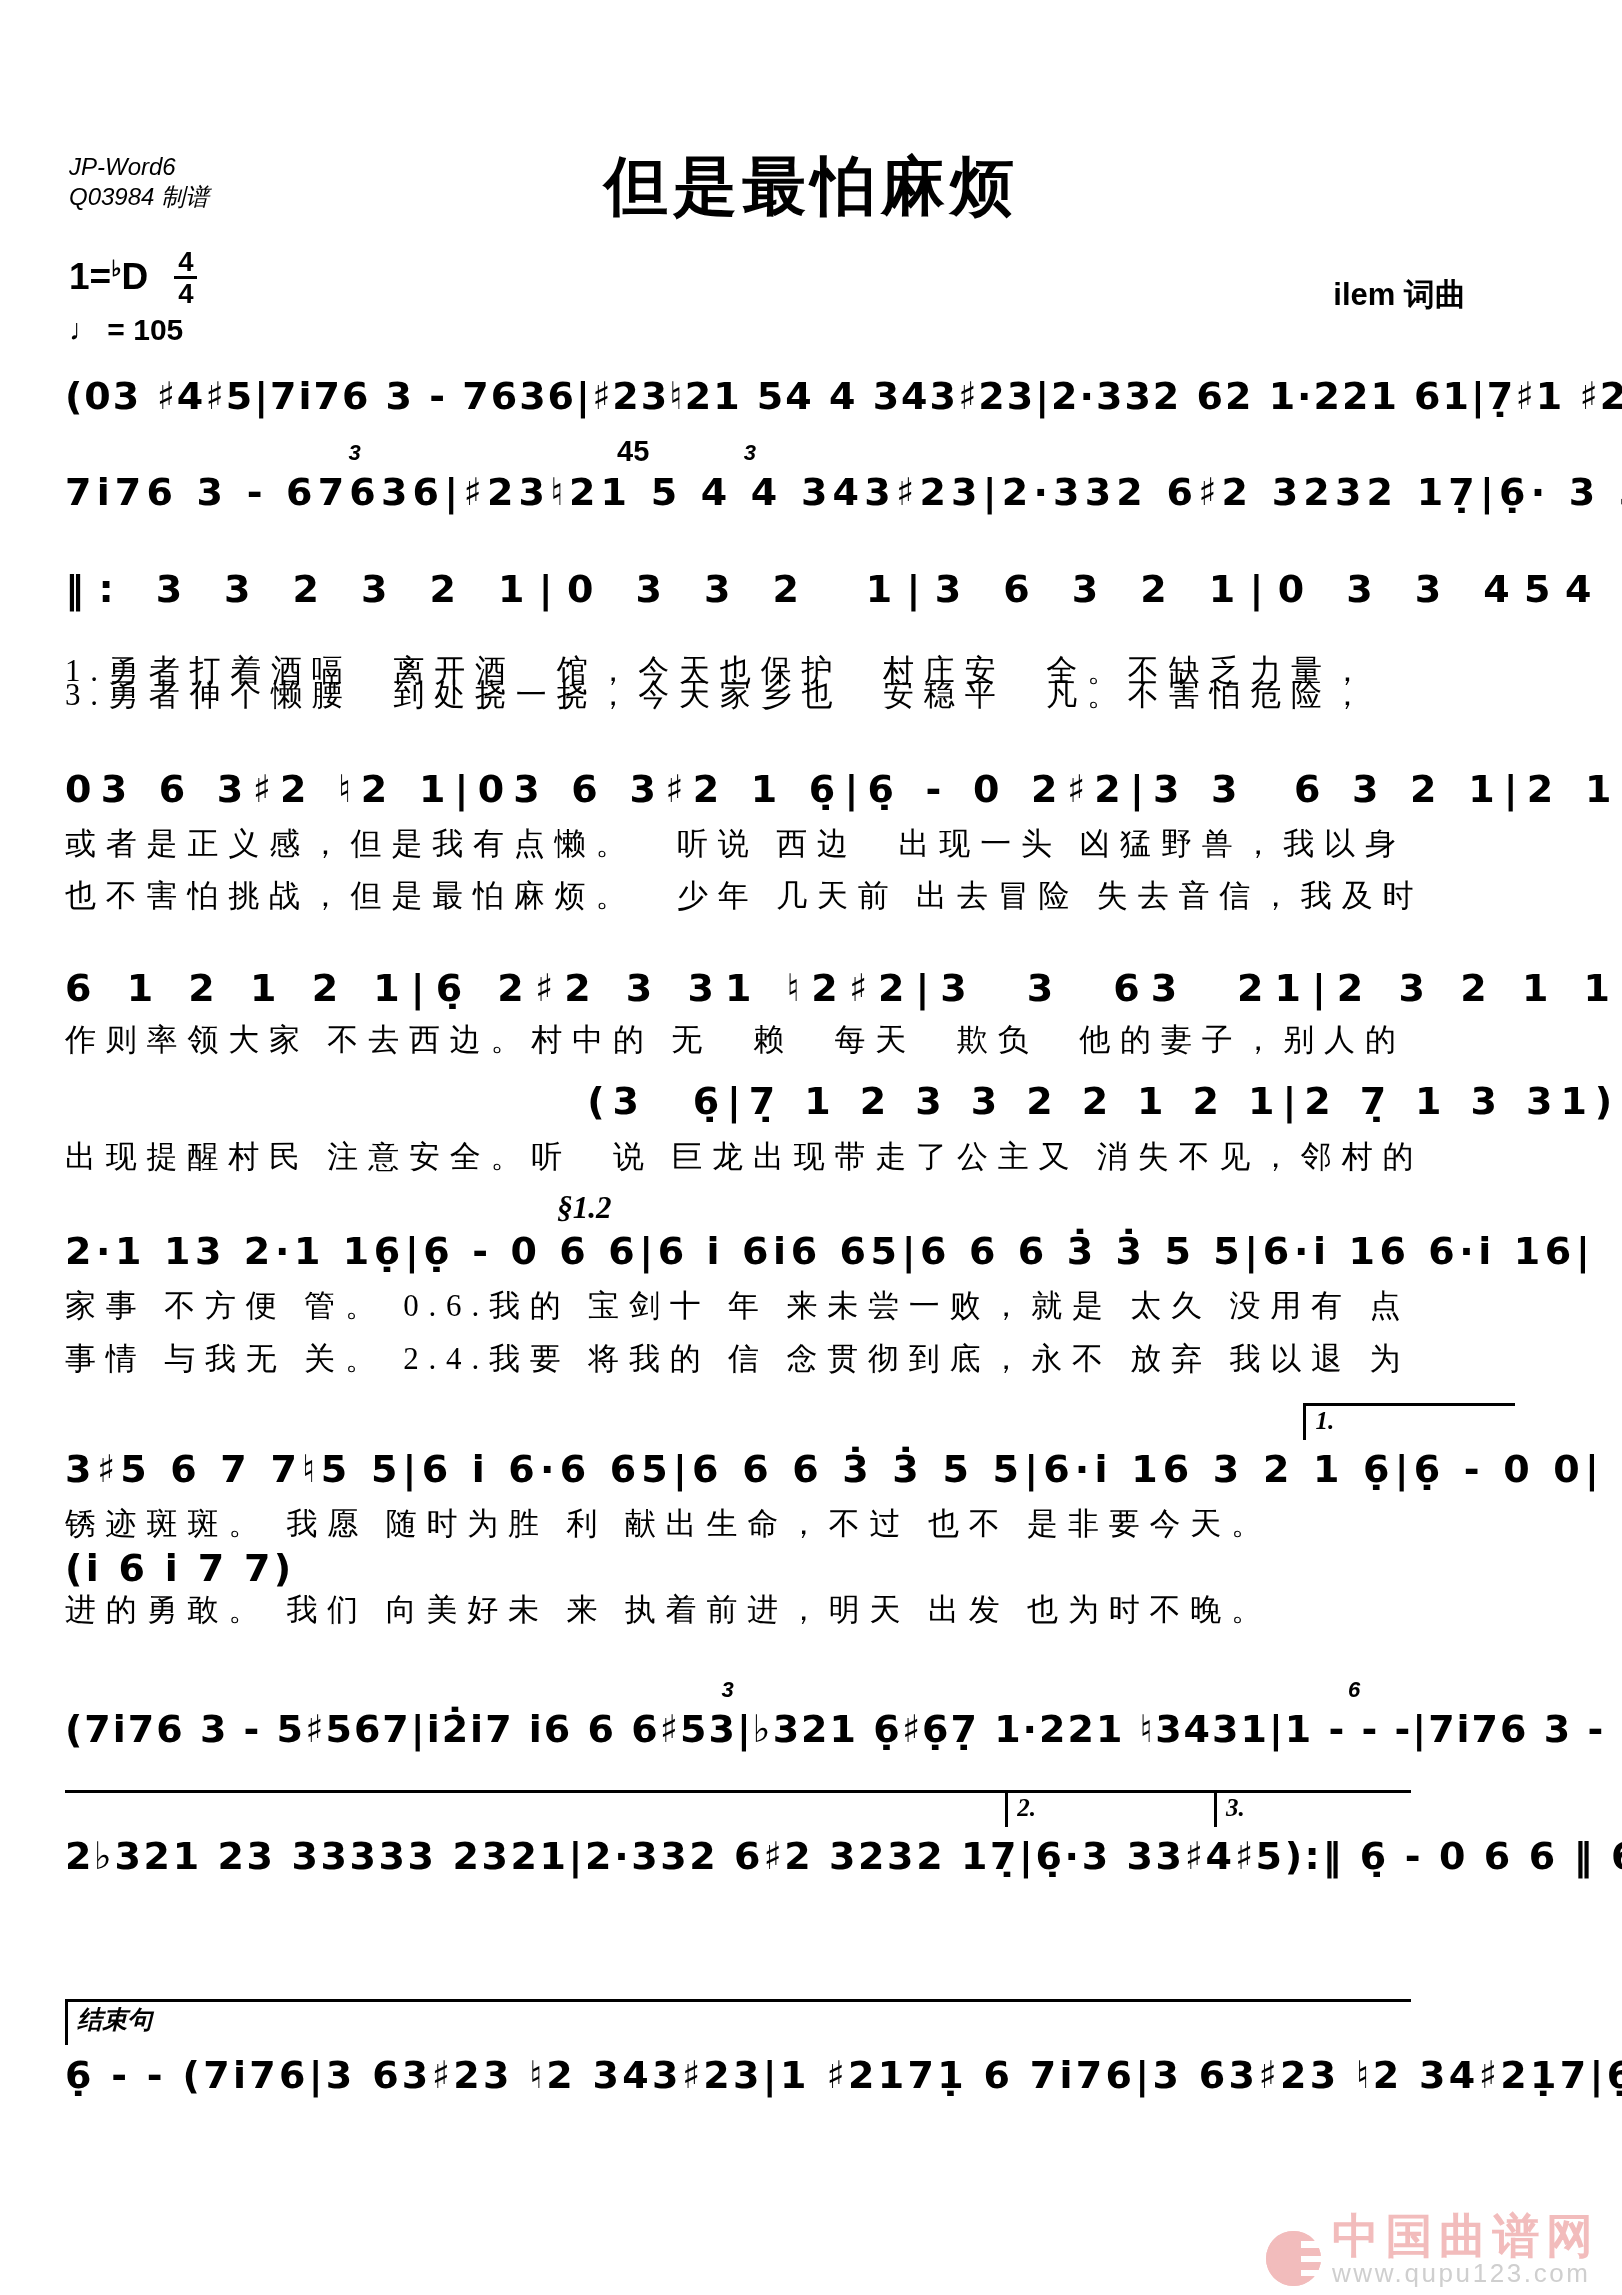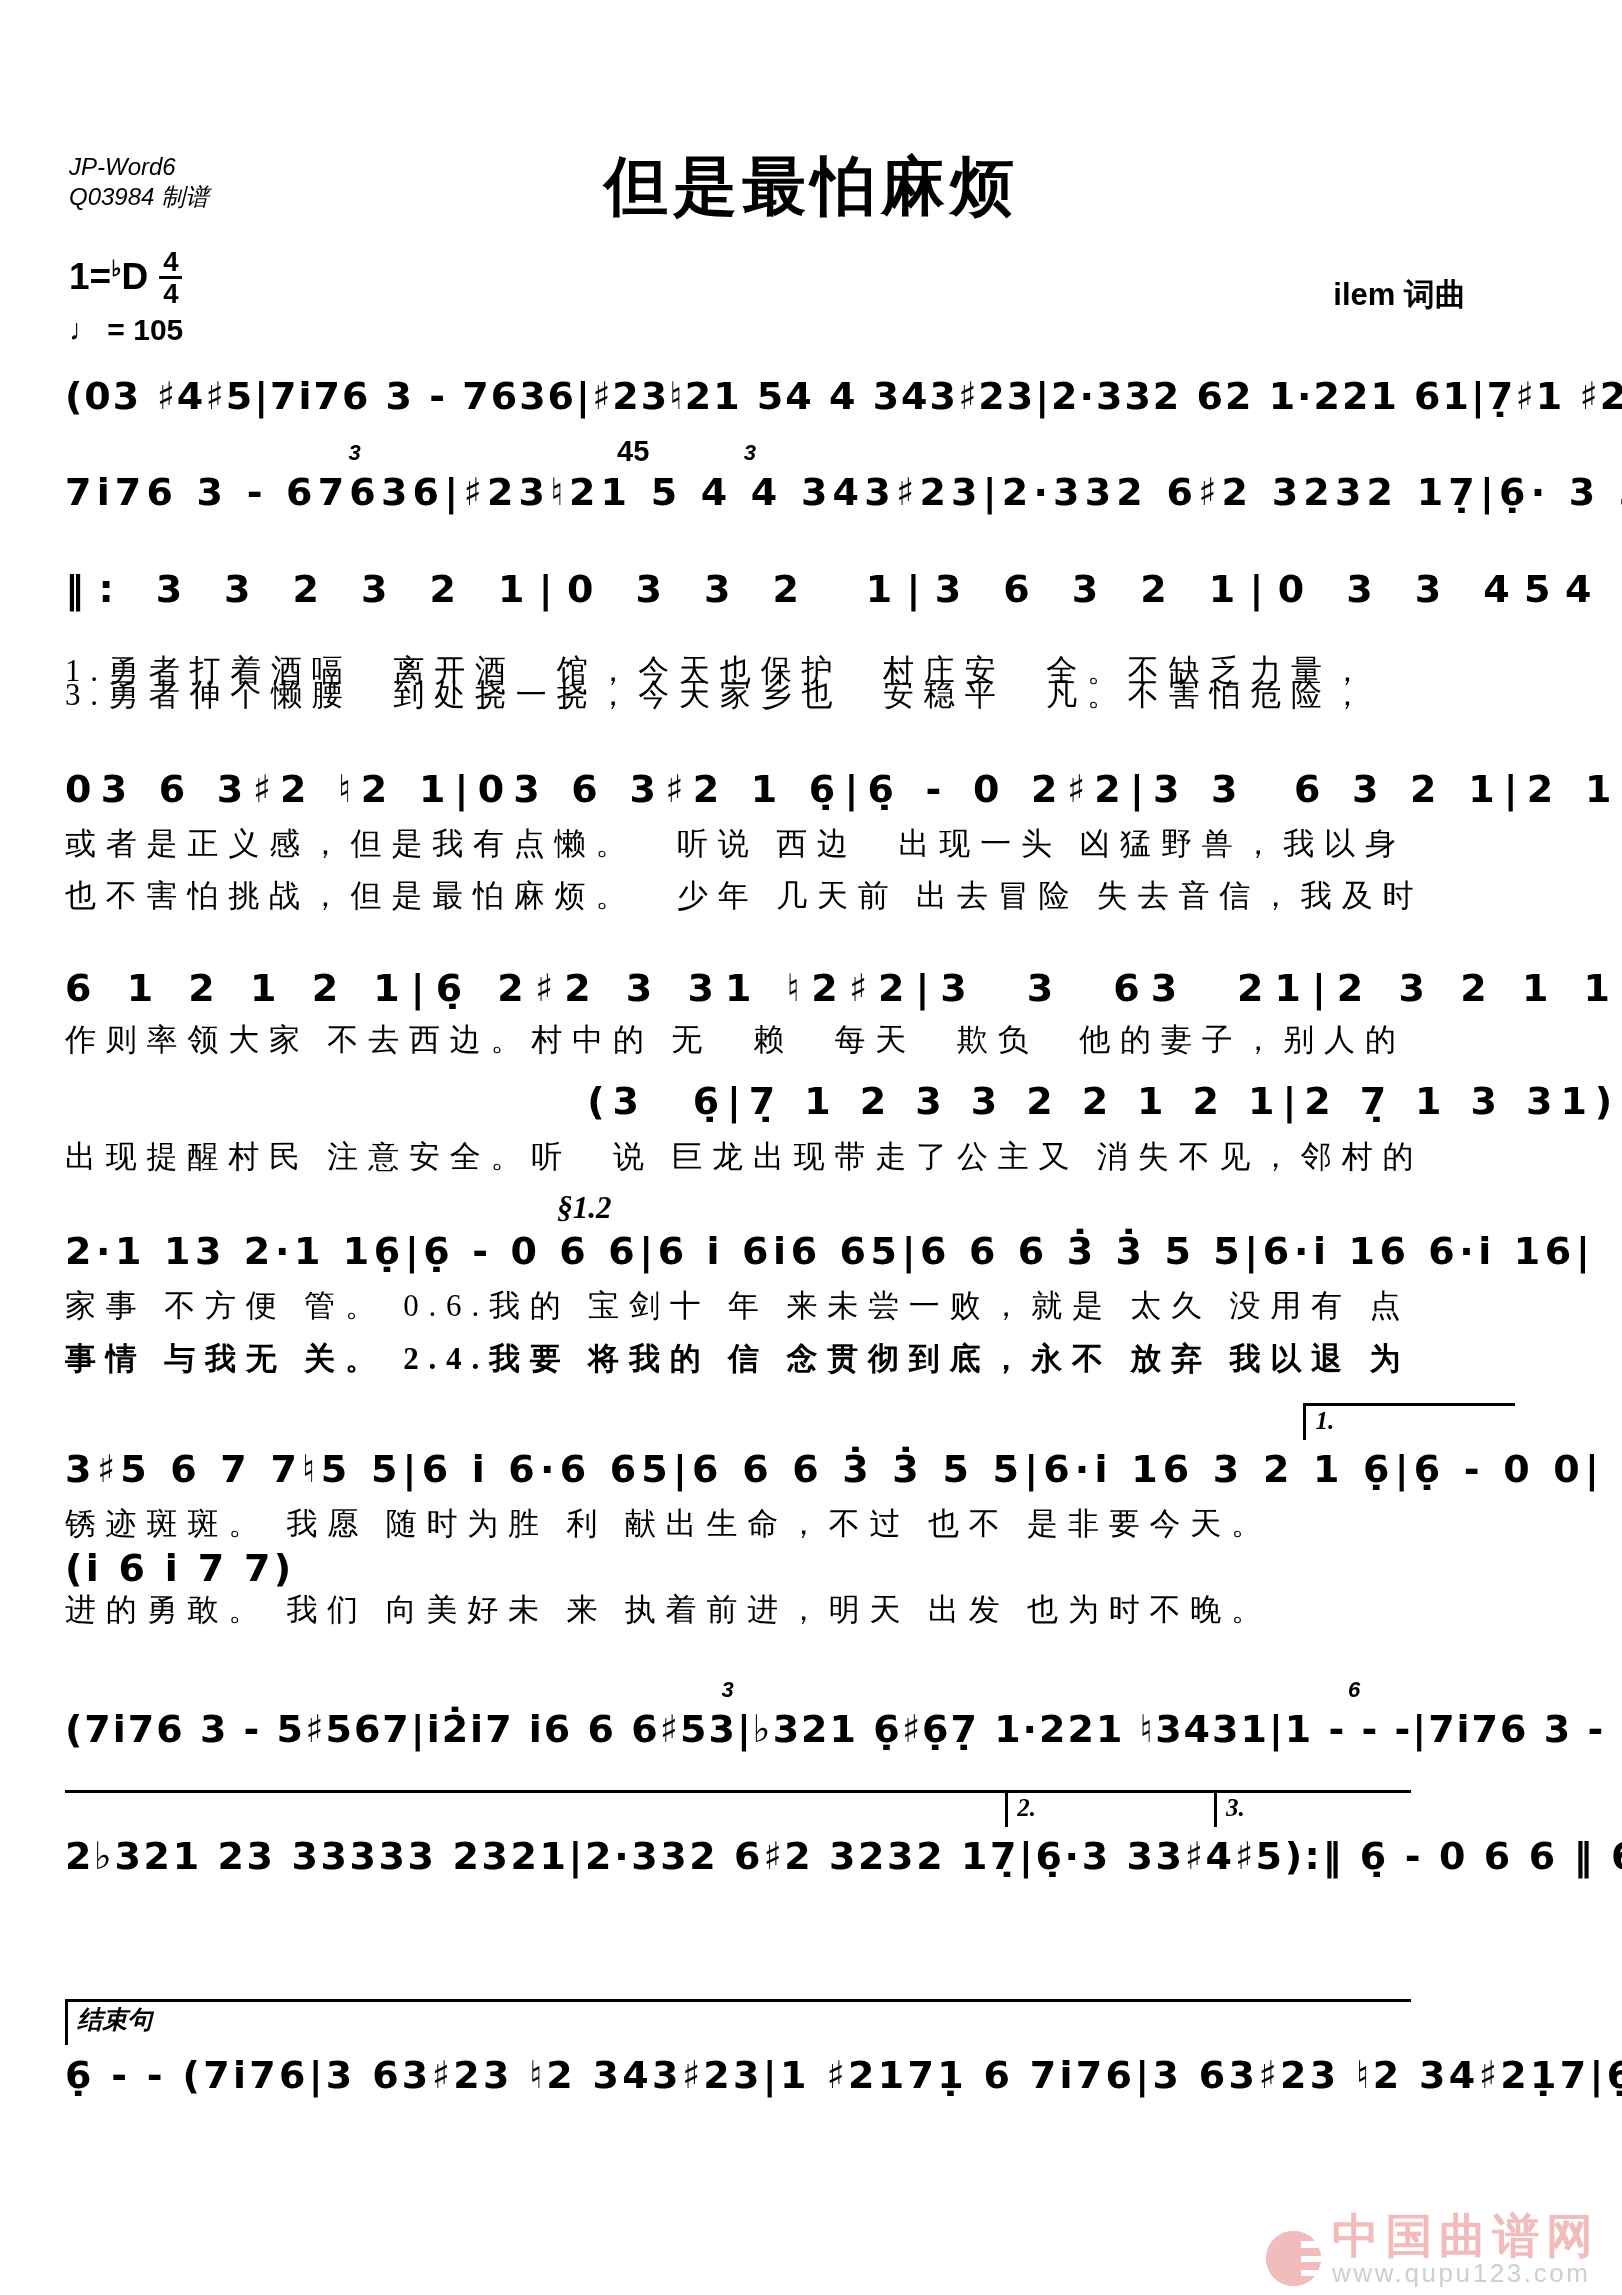--- a/index.html
+++ b/index.html
@@ -3,21 +3,21 @@
 <meta charset="utf-8">
 <style>
   html,body{margin:0;padding:0;background:#e8e8e8;}
   #page{position:relative;width:1623px;height:2295px;background:#ffffff;overflow:hidden;
         font-family:"Liberation Sans",sans-serif;color:#000;}
   .abs{position:absolute;}
   
   .maker{left:69px;top:152px;font-style:italic;font-size:24px;line-height:30px;font-family:"Liberation Sans",sans-serif;}
   .title{left:0;top:143px;width:100%;text-align:center;font-family:"Liberation Serif",serif;
          font-weight:bold;font-size:64px;letter-spacing:5.2px;}
-  .keyrow{left:69px;top:247px;font-weight:bold;font-size:37px;display:flex;align-items:center;gap:11px;}
+  .keyrow{left:69px;top:247px;font-weight:bold;font-size:37px;display:flex;align-items:center;gap:26px;}
   .keyrow sup{font-size:22px;vertical-align:super;}
   .frac{display:inline-flex;flex-direction:column;align-items:center;font-size:27.5px;line-height:29px;}
   .frac .den{border-top:3.3px solid #000;padding:0 3.9px;}
   .frac .num{padding:0 3.9px;}
   .tempo{left:69px;top:313px;font-weight:bold;font-size:30px;}
   .composer{top:274px;right:157px;font-size:31px;font-weight:bold;font-family:"Liberation Sans",sans-serif;}
   
   .system{position:absolute;left:65px;width:1492px;}
   .music{position:absolute;top:0;left:0;white-space:nowrap;font-weight:700;font-size:38px;
          font-family:"DejaVu Sans",sans-serif;}
@@ -108,21 +108,21 @@
       <div class="lyric" style="top: 56px;">作则率领大家 不去西边。村中的 无　赖　每天　欺负　他的妻子，别人的</div>
     </div>
     <div class="system" style="top: 1076px;">
       <div class="music" style="letter-spacing: 7.9px; margin-left: 35%;">(3　6̣|7̣ 1 2 3 3 2 2 1 2 1|2 7̣ 1 3 31)</div>
       <div class="lyric" style="top: 60px;">出现提醒村民 注意安全。听　说 巨龙出现带走了公主又 消失不见，邻村的</div>
     </div>
     <div class="system" style="top: 1229px;">
       <div class="ann segno" style="left: 33%;">§1.2</div>
       <div class="music" style="letter-spacing: 4.6px;">2·1 13 2·1 16̣|6̣ - 0 6 6|6 i 6i6 65|6 6 6 3̇ 3̇ 5 5|6·i 16 6·i 16|</div>
       <div class="lyric" style="top: 56px;">家事 不方便 管。 0.6.我的 宝剑十 年 来未尝一败，就是 太久 没用有 点</div>
-      <div class="lyric" style="top: 109px; font-weight: bold;">事情 与我无 关。 2.4.我要 将我的 信 念贯彻到底，永不 放弃 我以退 为</div>
+      <div class="lyric" style="top: 109px;">事情 与我无 关。 2.4.我要 将我的 信 念贯彻到底，永不 放弃 我以退 为</div>
     </div>
     <div class="system" style="top: 1447px;">
       <div class="bracket volta" style="left: 83%; width: 14%;">
         <span class="blabel">1.</span>
       </div>
       <div class="music" style="letter-spacing: 5.2px;">3♯5 6 7 7♮5 5|6 i 6·6 65|6 6 6 3̇ 3̇ 5 5|6·i 16 3 2 1 6̣|6̣ - 0 0|</div>
       <div class="lyric" style="top: 56px;">锈迹斑斑。 我愿 随时为胜 利 献出生命，不过 也不 是非要今天。</div>
     </div>
     <div class="system" style="top: 1546px;">
       <div class="music" style="letter-spacing: 3.3px;">(i 6 i 7 7)</div>

